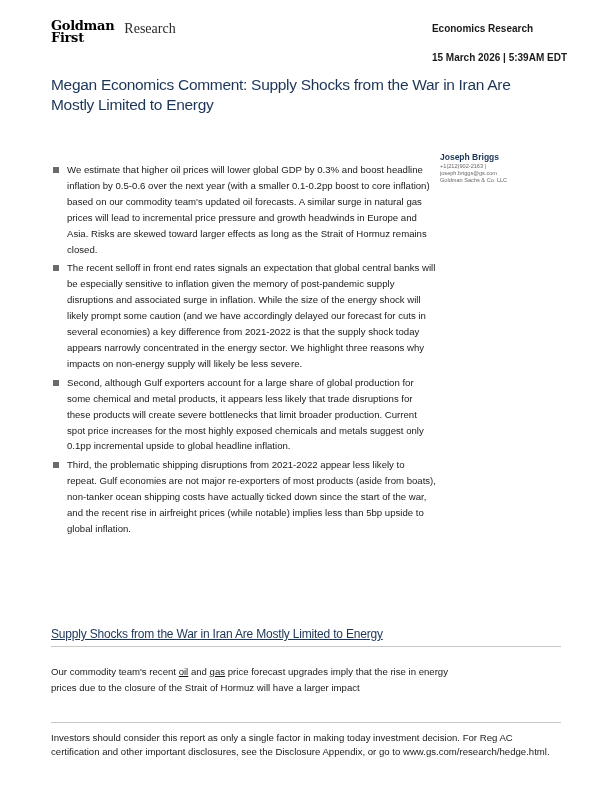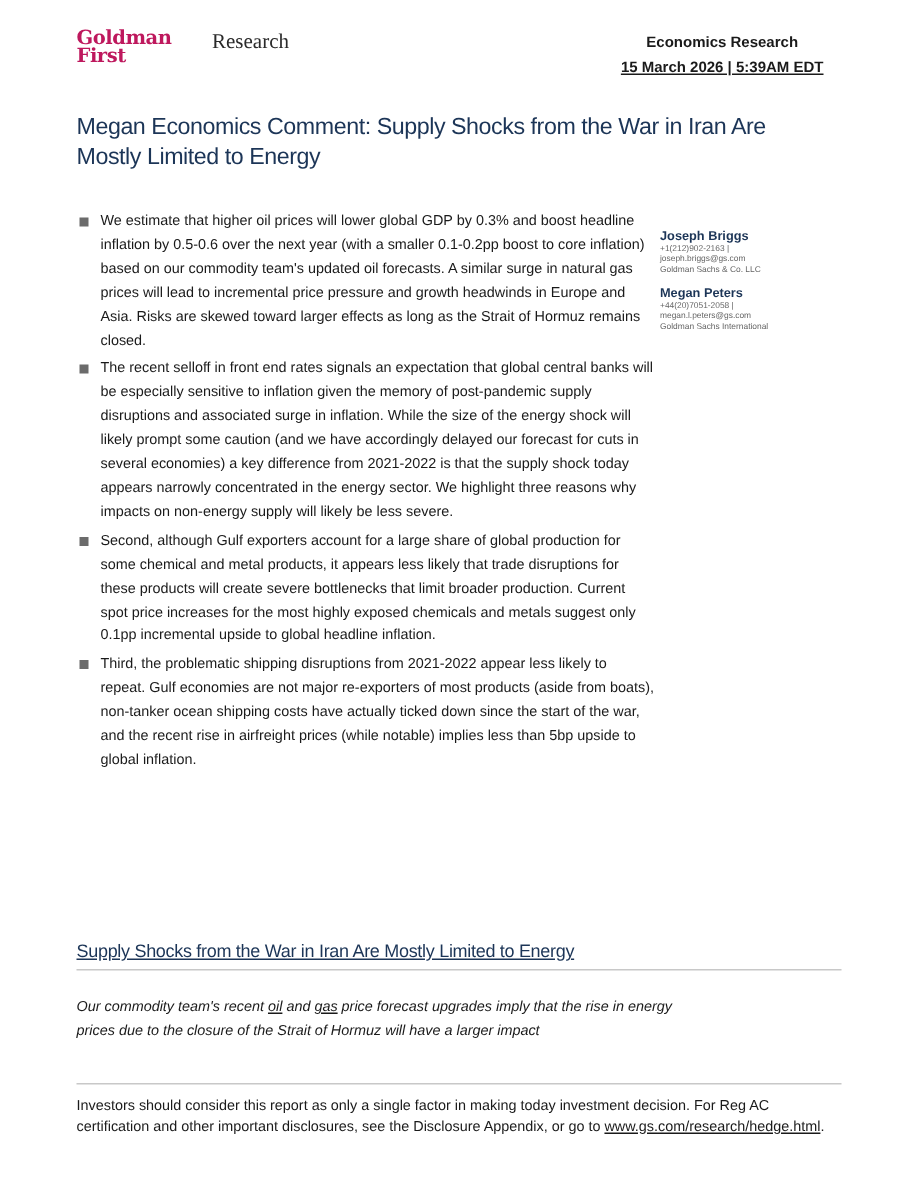--- a/index.html
+++ b/index.html
@@ -1,37 +1,37 @@
 <!DOCTYPE html>
 <html><head>
 <meta charset="utf-8">
 <style>
   html, body { margin: 0; padding: 0; background: #ffffff; }
   body { width: 612px; height: 792px; position: relative; overflow: hidden; font-family: "Liberation Sans", sans-serif; color: #1a1a1a; }
   .logo { position: absolute; left: 51px; top: 20px; display: flex; align-items: flex-start; }
-  .logo-gs { font-family: "DejaVu Serif", serif; font-weight: bold; font-size: 13px; line-height: 12px; color: #be185d; letter-spacing: -0.3px; }
-  .logo-research { font-family: "Liberation Serif", serif; font-size: 14px; color: #2a2a2a; margin-left: 27px; margin-top: 1px; }
-  .header-right { position: absolute; right: 63px; top: 22px; text-align: center; }
+  .logo-gs { font-family: "DejaVu Serif", serif; font-weight: bold; font-size: 13px; line-height: 12px; color: #000000; letter-spacing: -0.3px; }
+  .logo-research { font-family: "Liberation Serif", serif; font-size: 14px; color: #2a2a2a; margin-left: 10px; margin-top: 1px; }
+  .header-right { position: absolute; right: 45px; top: 22px; text-align: left; }
   .header-right .dept { font-size: 10px; font-weight: bold; color: #1a1a1a; line-height: 14px; }
-  .header-right .date { font-size: 10px; font-weight: bold; color: #1a1a1a; line-height: 14px; margin-top: 3px; text-decoration: underline; }
+  .header-right .date { font-size: 10px; font-weight: bold; color: #1a1a1a; line-height: 14px; margin-top: 15px; }
   .title { position: absolute; left: 51px; top: 75px; width: 470px; font-family: "Liberation Sans", sans-serif; font-size: 15.5px; line-height: 20px; color: #1c3557; letter-spacing: -0.3px; }
-  .bullets { position: absolute; left: 51px; top: 140px; width: 385px; margin: 0; padding: 0; list-style: none; }
+  .bullets { position: absolute; left: 51px; top: 162px; width: 385px; margin: 0; padding: 0; list-style: none; }
   .bullets li { position: relative; padding-left: 16px; font-size: 9.6px; line-height: 15.9px; color: #1a1a1a; margin-bottom: 3px; }
   .bullets li .sq { position: absolute; left: 2px; top: 5px; width: 6px; height: 6px; background: #6b6b6b; }
   .authors { position: absolute; left: 440px; top: 152px; width: 130px; }
   .author { margin-bottom: 6px; }
   .author .name { font-size: 8.5px; font-weight: bold; color: #1c3557; line-height: 11px; }
   .author .line { font-size: 5.6px; color: #666; line-height: 7px; }
   .section-heading { position: absolute; left: 51px; top: 627px; font-size: 12px; color: #1c3557; letter-spacing: -0.2px; text-decoration: underline; }
   .section-rule { position: absolute; left: 51px; top: 646px; width: 510px; height: 1px; background: #c8c8c8; }
-  .body-para { position: absolute; left: 51px; top: 664px; width: 400px; font-size: 9.6px; line-height: 16px; color: #1a1a1a; font-style: italic; }
+  .body-para { position: absolute; left: 51px; top: 664px; width: 400px; font-size: 9.6px; line-height: 16px; color: #1a1a1a; }
   .body-para a { color: #1a1a1a; text-decoration: underline; }
   .footer-rule { position: absolute; left: 51px; top: 722px; width: 510px; height: 1px; background: #c8c8c8; }
   .footer { position: absolute; left: 51px; top: 731px; width: 510px; font-size: 9.6px; line-height: 13.5px; color: #1a1a1a; }
-  .footer a { color: #1a1a1a; text-decoration: underline; }
+  .footer a { color: #1a1a1a; }
 </style>
 </head>
 <body>
 
 <div class="logo">
   <div class="logo-gs">
     <div>Goldman</div>
     <div>First</div>
   </div>
   <div class="logo-research">Research</div>
@@ -51,26 +51,20 @@
   <li><span class="sq"></span><span>Third, the problematic shipping disruptions from 2021-2022 appear less likely to repeat.  Gulf economies are not major re-exporters of most products (aside from boats), non-tanker ocean shipping costs have actually ticked down since the start of the war, and the recent rise in airfreight prices (while notable) implies less than 5bp upside to global inflation.</span></li>
 </ul>
 
 <div class="authors">
   <div class="author">
     <div class="name">Joseph Briggs</div>
     <div class="line">+1(212)902-2163 |</div>
     <div class="line">joseph.briggs@gs.com</div>
     <div class="line">Goldman Sachs &amp; Co. LLC</div>
   </div>
-  <div class="author">
-    <div class="name">Megan Peters</div>
-    <div class="line">+44(20)7051-2058 |</div>
-    <div class="line">megan.l.peters@gs.com</div>
-    <div class="line">Goldman Sachs International</div>
-  </div>
 </div>
 
 <div class="section-heading">Supply Shocks from the War in Iran Are Mostly Limited to Energy</div>
 <div class="section-rule"></div>
 
 <div class="body-para">
   <span>Our commodity team's recent </span><a>oil</a><span> and </span><a>gas</a><span> price forecast upgrades imply that the rise in energy prices due to the closure of the Strait of Hormuz will have a larger impact</span>
 </div>
 
 <div class="footer-rule"></div>

